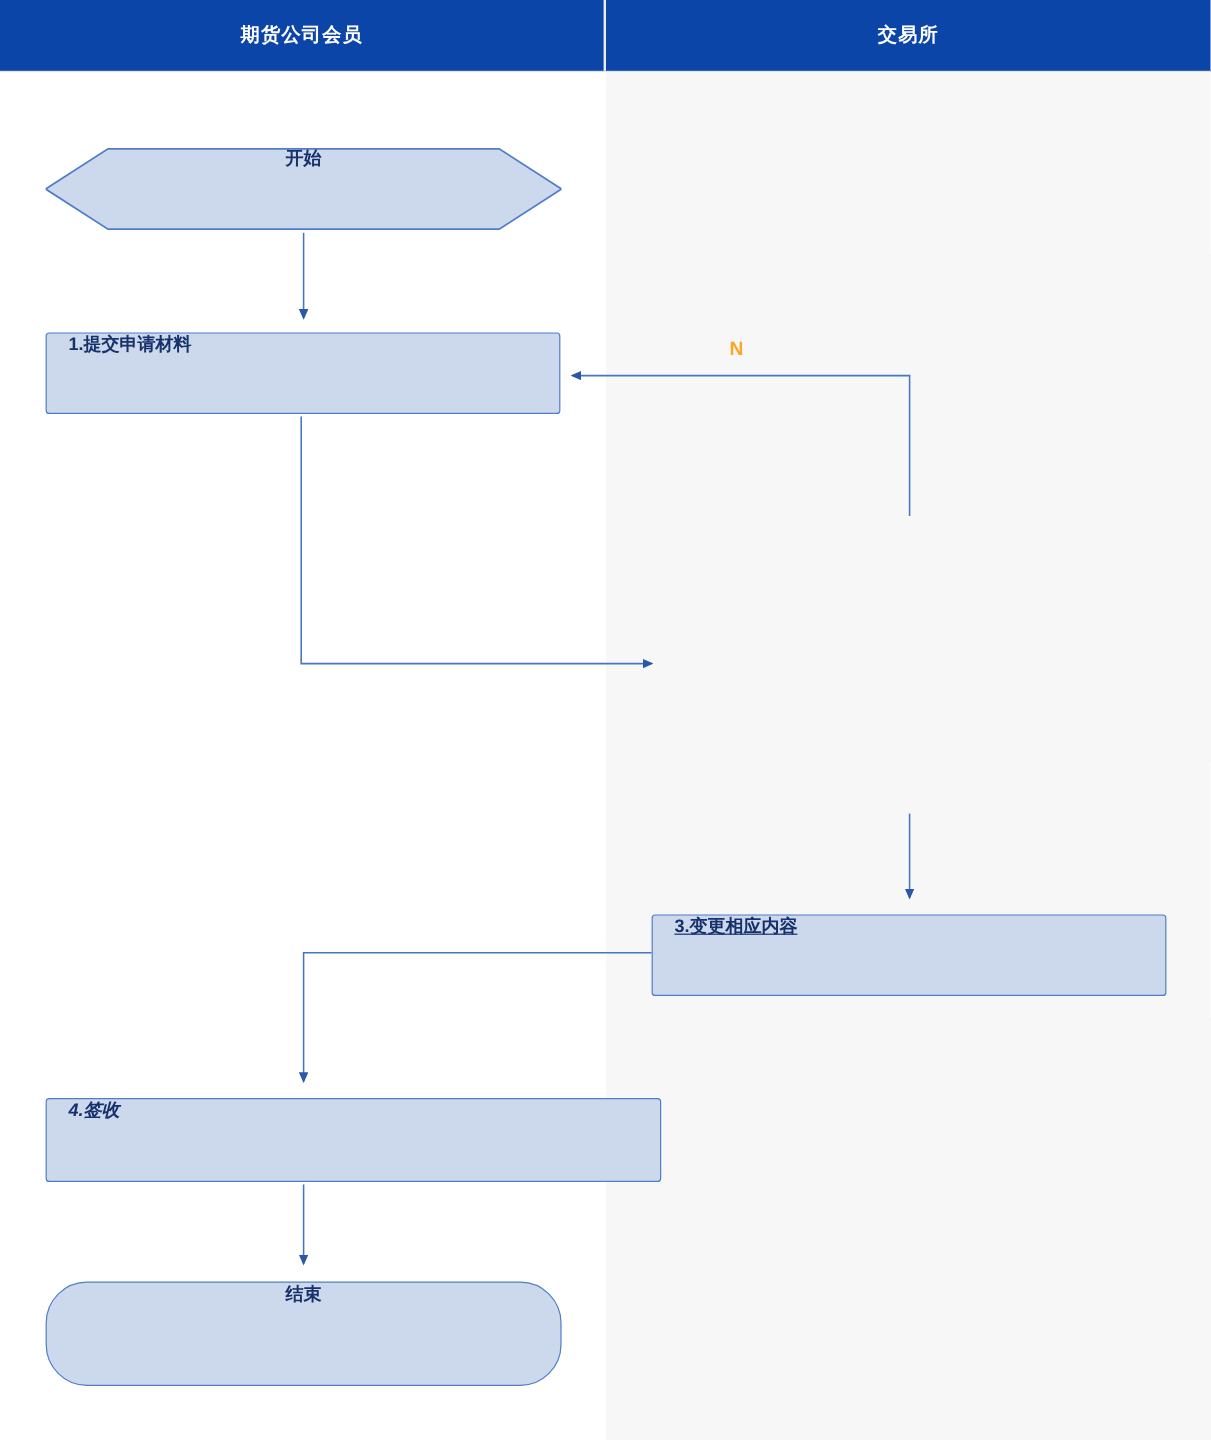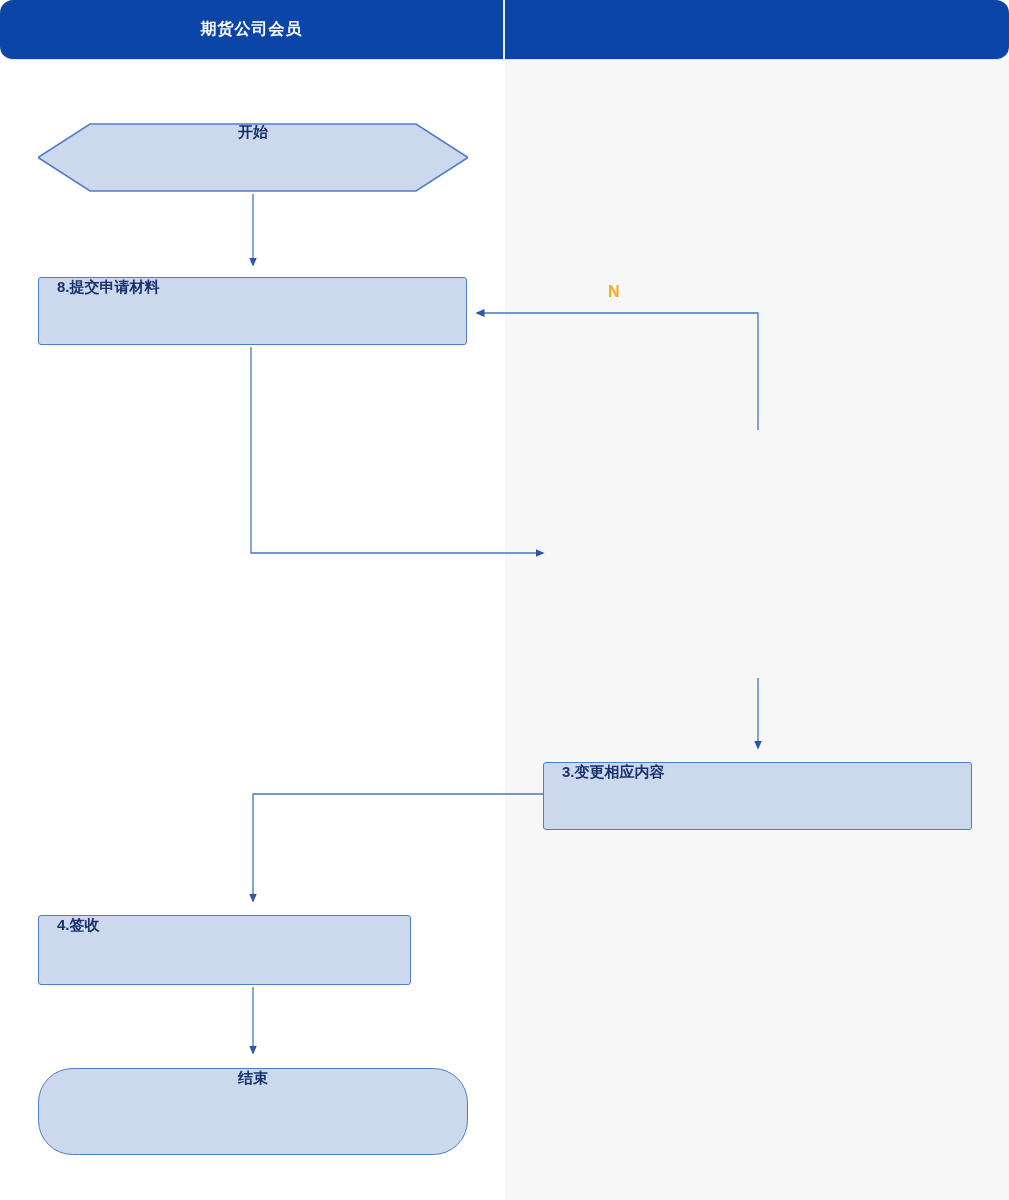--- a/index.html
+++ b/index.html
@@ -32,21 +32,20 @@
     background: var(--lane-right-bg);
   }
 
   .swimlane-header {
     position: absolute;
     left: 0; top: 0;
     width: 1009px; height: 60px;
     display: flex;
     background: var(--header-bg);
     border-bottom: 1px solid #dfe3ec;
-    border-radius: 13px;
   }
   .lane-header-cell {
     display: flex;
     align-items: center;
     justify-content: center;
     color: var(--header-text);
     font-size: 16px;
     font-weight: 700;
     letter-spacing: 1px;
   }
@@ -91,22 +90,22 @@
     border: 1.5px solid var(--shape-border);
     border-radius: 3px;
     justify-content: flex-start;
     padding-left: 18px;
   }
   .node.centered { justify-content: center; padding-left: 0; }
 
   .node-start   { left: 38px;  top: 123px;  width: 430px; height: 69px; }
   .node-submit  { left: 38px;  top: 277px;  width: 429px; height: 68px; }
   .node-review  { left: 550px; top: 432px;  width: 416px; height: 244px; }
-  .node-change  { left: 543px; top: 762px;  width: 429px; height: 68px; }
-  .node-sign    { left: 38px;  top: 915px;  width: 373px; height: 70px; }
+  .node-change  { left: 543px; top: 762px;  width: 429px; height: 68px; text-decoration: underline; }
+  .node-sign    { left: 38px;  top: 915px;  width: 513px; height: 70px; font-style: italic; }
   .node-end     {
     left: 38px;  top: 1068px; width: 430px; height: 87px;
     background: var(--shape-fill);
     border: 1.5px solid var(--shape-border);
     border-radius: 34.5px;
   }
 
   .edge-label-n {
     position: absolute;
     left: 608px; top: 283px;
@@ -118,20 +117,23 @@
 </head>
 <body>
 
 <div class="stage">
 
   <div class="lane-right-bg"></div>
 
   <div class="swimlane-header">
     <div class="lane-header-cell left">
       <span>期货公司会员</span>
+    </div>
+    <div class="lane-header-cell right">
+      <span>交易所</span>
     </div>
   </div>
 
   <svg class="connectors" viewBox="0 0 1009 1200">
     <defs>
       <marker id="arrow" markerUnits="userSpaceOnUse" markerWidth="10" markerHeight="10" refX="7.5" refY="4" orient="auto">
         <path class="arrowhead" d="M0,0 L9,4 L0,8 Z"></path>
       </marker>
     </defs>
     <polyline points="253,194 253,265" marker-end="url(#arrow)"></polyline>
@@ -145,21 +147,21 @@
   <div class="edge-label-n">N</div>
 
   <div class="node node-start centered">
     <svg class="shape-svg" viewBox="0 0 430 69" preserveAspectRatio="none">
       <polygon points="0,34.5 52,1 378,1 430,34.5 378,68 52,68"></polygon>
     </svg>
     <span class="node-label">开始</span>
   </div>
 
   <div class="node node-submit rect-node">
-    <span class="node-label">8.提交申请材料</span>
+    <span class="node-label">1.提交申请材料</span>
   </div>
 
 
   <div class="node node-change rect-node">
     <span class="node-label">3.变更相应内容</span>
   </div>
 
   <div class="node node-sign rect-node">
     <span class="node-label">4.签收</span>
   </div>

